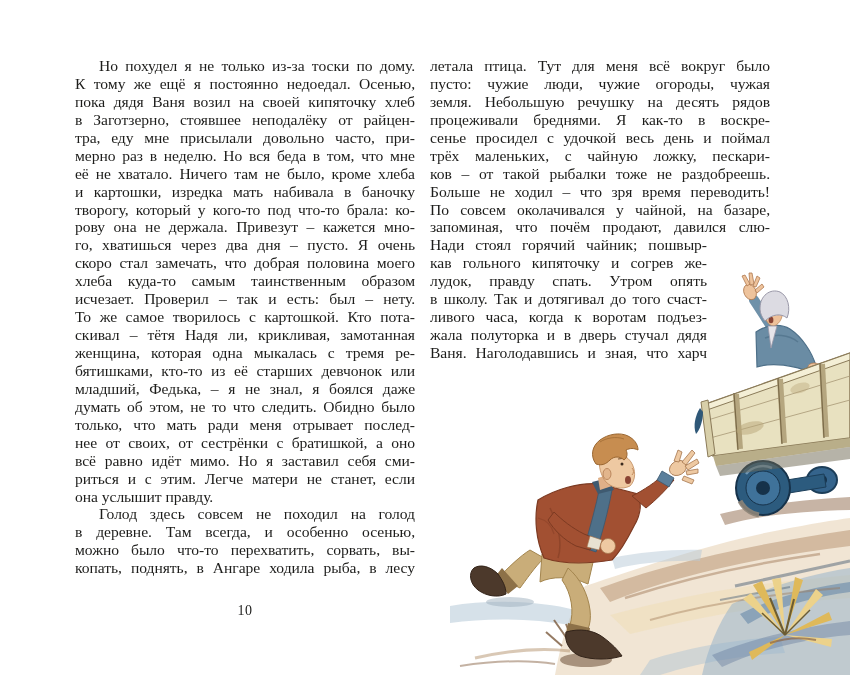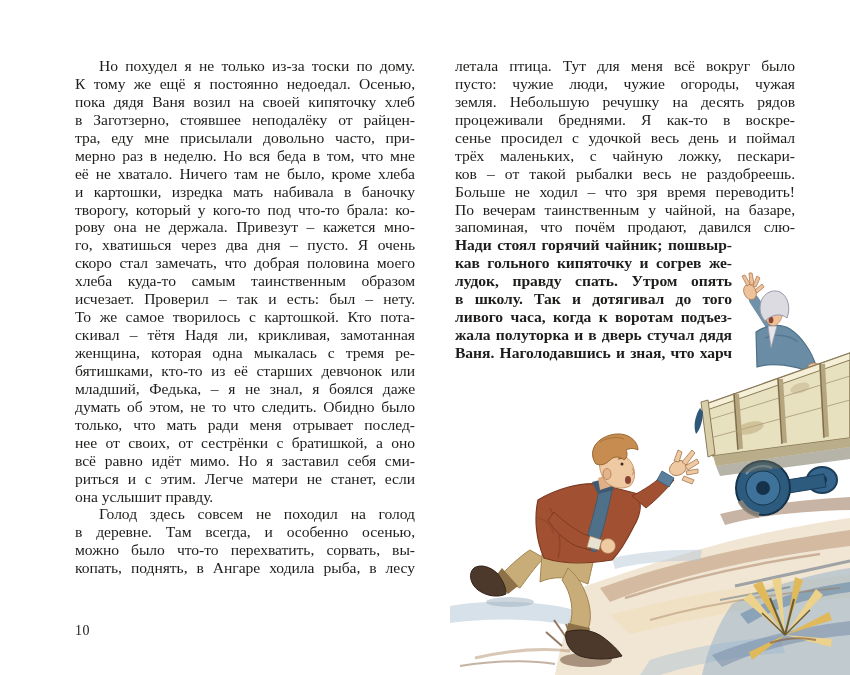--- a/index.html
+++ b/index.html
@@ -1,28 +1,28 @@
 <!DOCTYPE html>
 <html><head>
 <meta charset="utf-8">
 <style>
   html,body{margin:0;padding:0;background:#ffffff;width:850px;height:675px;overflow:hidden;}
   .spread{position:relative;width:850px;height:574px;background:#ffffff;
           font-family:"Liberation Serif","DejaVu Serif",serif;color:#1d1d1b;}
   .column{position:absolute;top:57px;width:340px;font-size:15.6px;line-height:17.95px;}
   .column.left{left:75px;}
-  .column.right{left:455px;}
+  .column.right{left:430px;}
   .para{margin:0;}
   .line{text-align:justify;text-align-last:justify;height:17.95px;overflow:hidden;
         letter-spacing:-0.05px;}
   .line.indent{text-indent:24px;}
   .line.nojust{text-align-last:left;}
-  .line.narrow{width:277px;font-weight:bold;}
-  .pagenum{position:absolute;left:75px;top:603px;width:340px;text-align:left;
-           font-size:14px;letter-spacing:0.5px;margin-top:20px;}
+  .line.narrow{width:277px;}
+  .pagenum{position:absolute;left:75px;top:603px;width:340px;text-align:center;
+           font-size:14px;letter-spacing:0.5px;}
   .illustration{position:absolute;left:450px;top:268px;width:400px;height:407px;overflow:hidden;}
   .illustration svg{display:block;}
 </style>
 </head>
 <body>
 
 <div class="spread">
 
   <div class="column left">
       <div class="para">
@@ -61,23 +61,23 @@
     </div>
 
   <div class="column right">
       <div class="para">
         <div class="line">летала птица. Тут для меня всё вокруг было</div>
         <div class="line">пусто: чужие люди, чужие огороды, чужая</div>
         <div class="line">земля. Небольшую речушку на десять рядов</div>
         <div class="line">процеживали бреднями. Я как-то в воскре-</div>
         <div class="line">сенье просидел с удочкой весь день и поймал</div>
         <div class="line">трёх маленьких, с чайную ложку, пескари-</div>
-        <div class="line">ков – от такой рыбалки весь не раздобреешь.</div>
+        <div class="line">ков – от такой рыбалки тоже не раздобреешь.</div>
         <div class="line">Больше не ходил – что зря время переводить!</div>
-        <div class="line">По вечерам таинственным у чайной, на базаре,</div>
+        <div class="line">По совсем околачивался у чайной, на базаре,</div>
         <div class="line">запоминая, что почём продают, давился слю-</div>
         <div class="line narrow">Нади стоял горячий чайник; пошвыр-</div>
         <div class="line narrow">кав гольного кипяточку и согрев же-</div>
         <div class="line narrow">лудок, правду спать. Утром опять</div>
         <div class="line narrow">в школу. Так и дотягивал до того счаст-</div>
         <div class="line narrow">ливого часа, когда к воротам подъез-</div>
         <div class="line narrow">жала полуторка и в дверь стучал дядя</div>
         <div class="line narrow">Ваня. Наголодавшись и зная, что харч</div>
       </div>
     </div>

